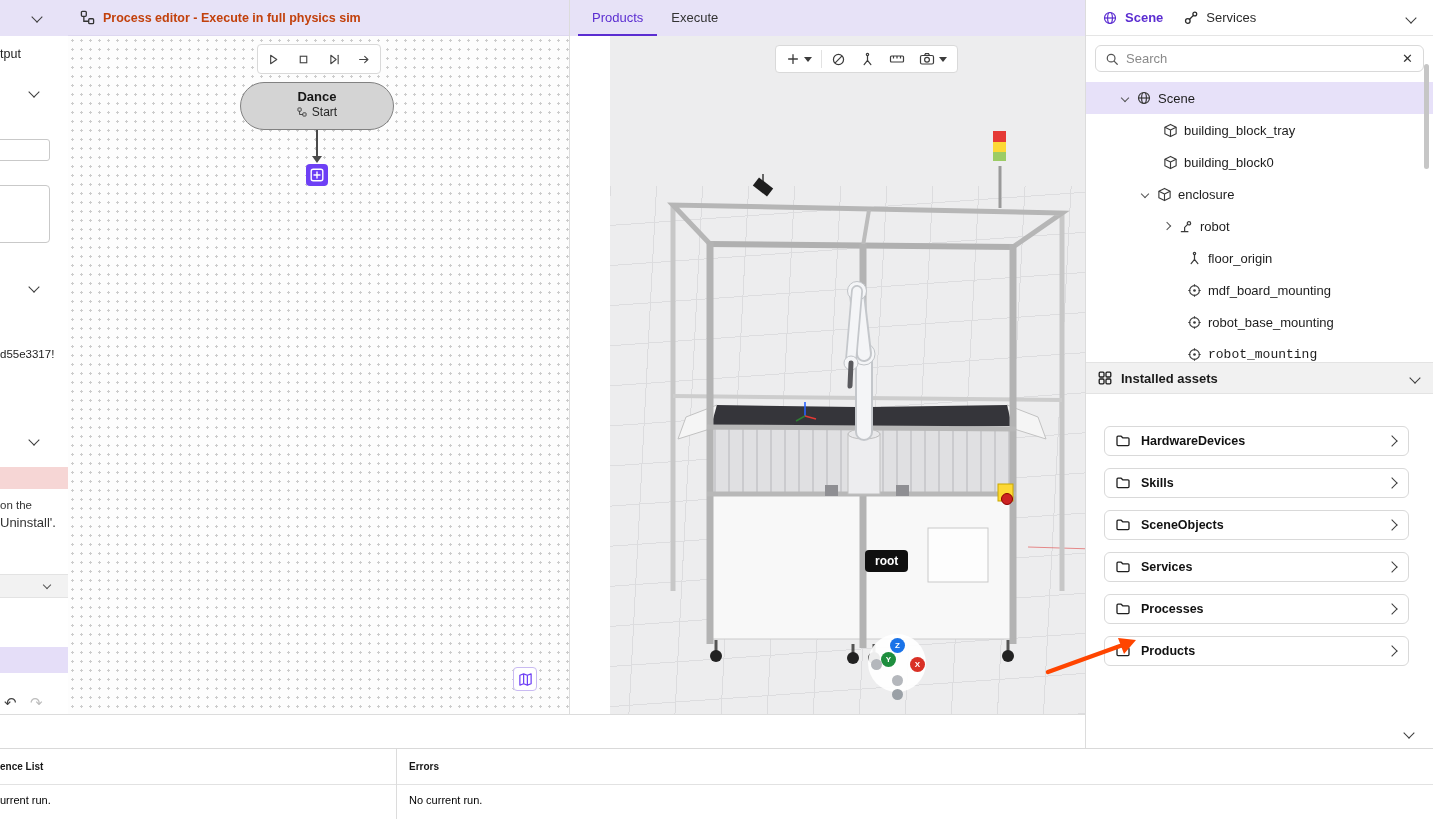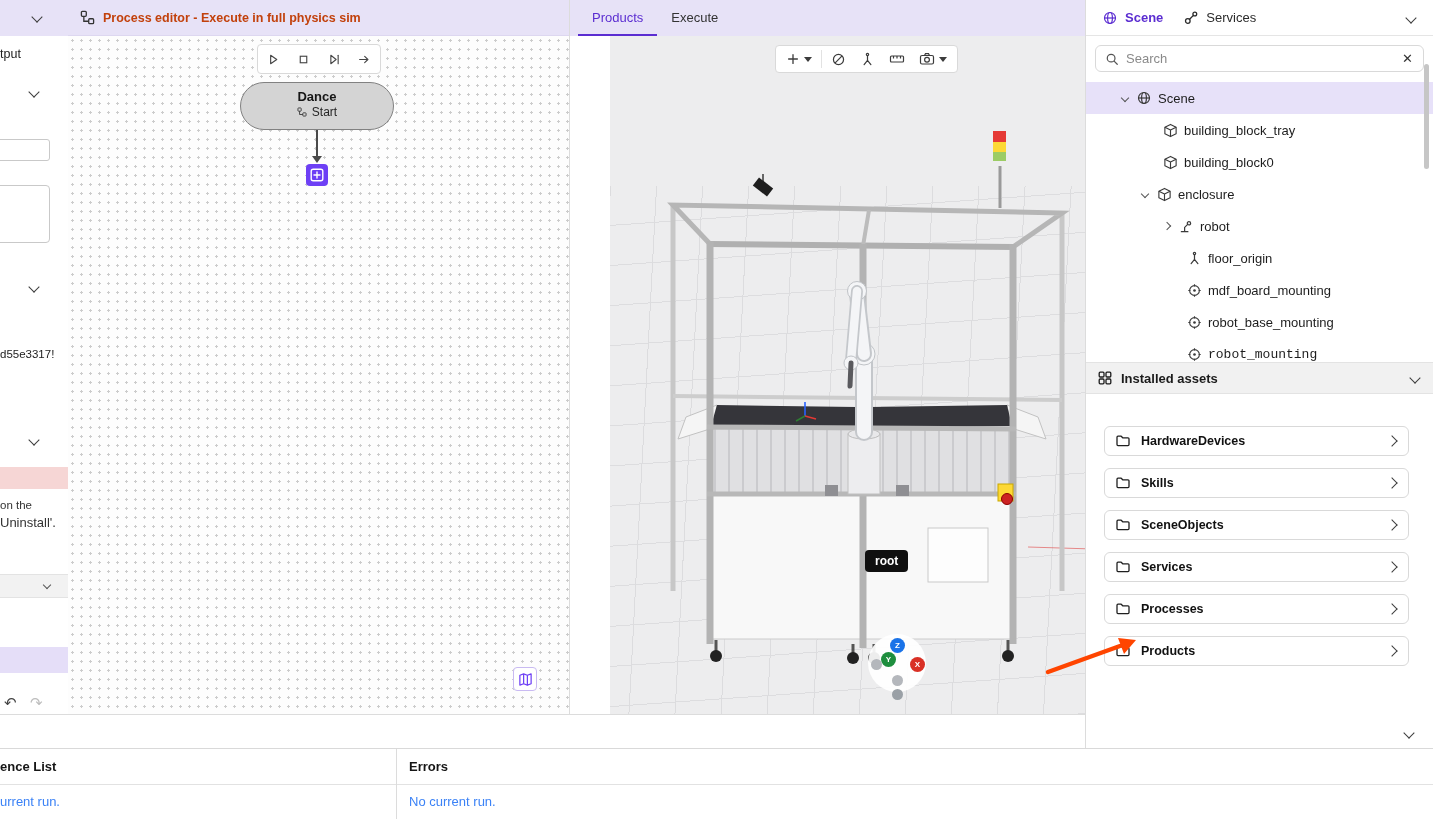--- a/index.html
+++ b/index.html
@@ -84,24 +84,24 @@
   #rp-scroll{position:absolute;right:4px;top:64px;width:5px;height:105px;background:#c6c6c6;border-radius:3px;}
   
   #annot-arrow{position:absolute;left:1040px;top:628px;width:104px;height:52px;z-index:60;pointer-events:none;}
   
   #main-bottom-line{position:absolute;left:0;top:714px;width:1086px;height:1px;background:#dcdcdc;}
   #collapse-chev{position:absolute;left:1405px;top:729px;}
   #bottom-panel{position:absolute;left:0;top:748px;width:1433px;height:71px;border-top:1px solid #d9d9d9;display:flex;background:#fff;}
   .bp-col{display:flex;flex-direction:column;}
   .bp-left{width:397px;border-right:1px solid #dcdcdc;}
   .bp-right{flex:1;}
-  .bp-hdr{height:36px;border-bottom:1px solid #e2e2e2;display:flex;align-items:center;font-weight:bold;font-size:13px;color:#161616;}
+  .bp-hdr{height:36px;border-bottom:1px solid #e2e2e2;display:flex;align-items:center;font-weight:bold;font-size:10px;color:#161616;}
   .bp-left .bp-hdr{padding-left:0px;}
   .bp-right .bp-hdr{padding-left:12px;}
-  .bp-status{padding:9px 0 0 0;font-size:13px;color:#3b82f6;}
+  .bp-status{padding:9px 0 0 0;font-size:11px;color:#000000;}
   .bp-right .bp-status{padding-left:12px;}
   svg.i{display:block;}
 </style>
 </head>
 <body>
 
 <svg width="0" height="0" style="position:absolute">
   <defs>
     <symbol id="i-globe" viewBox="0 0 16 16">
         <g fill="none" stroke="currentColor" stroke-width="1.2">

